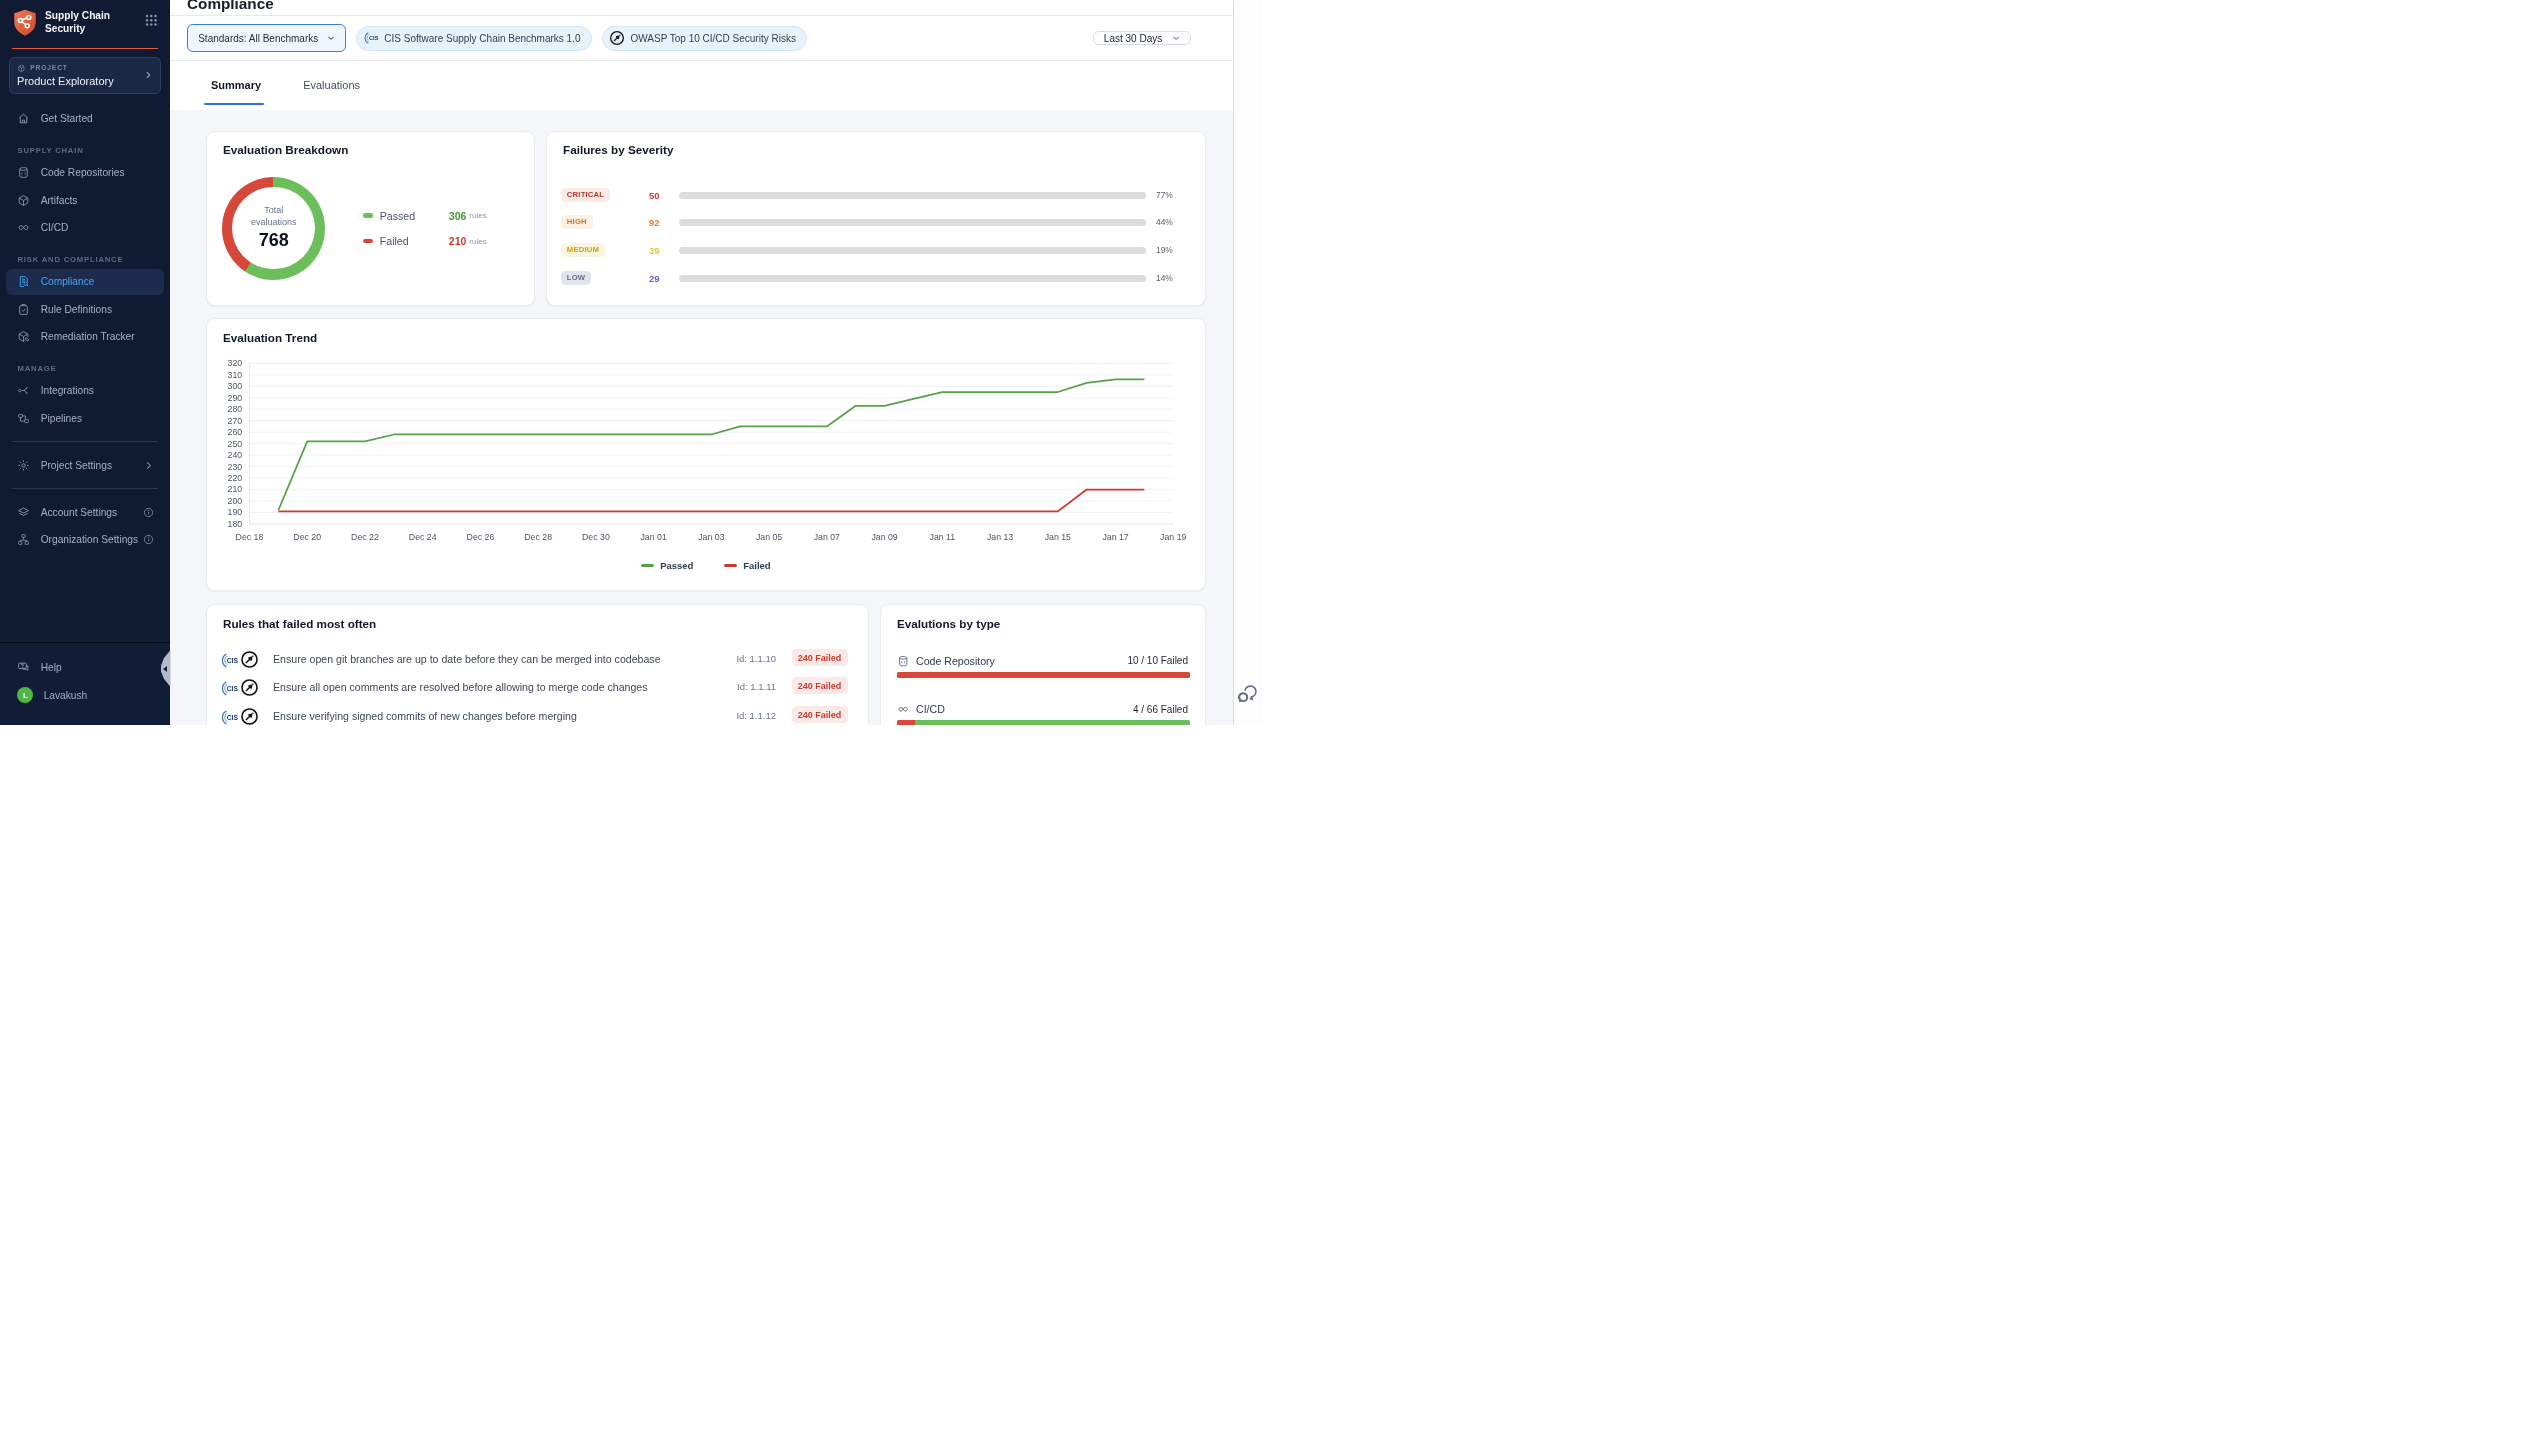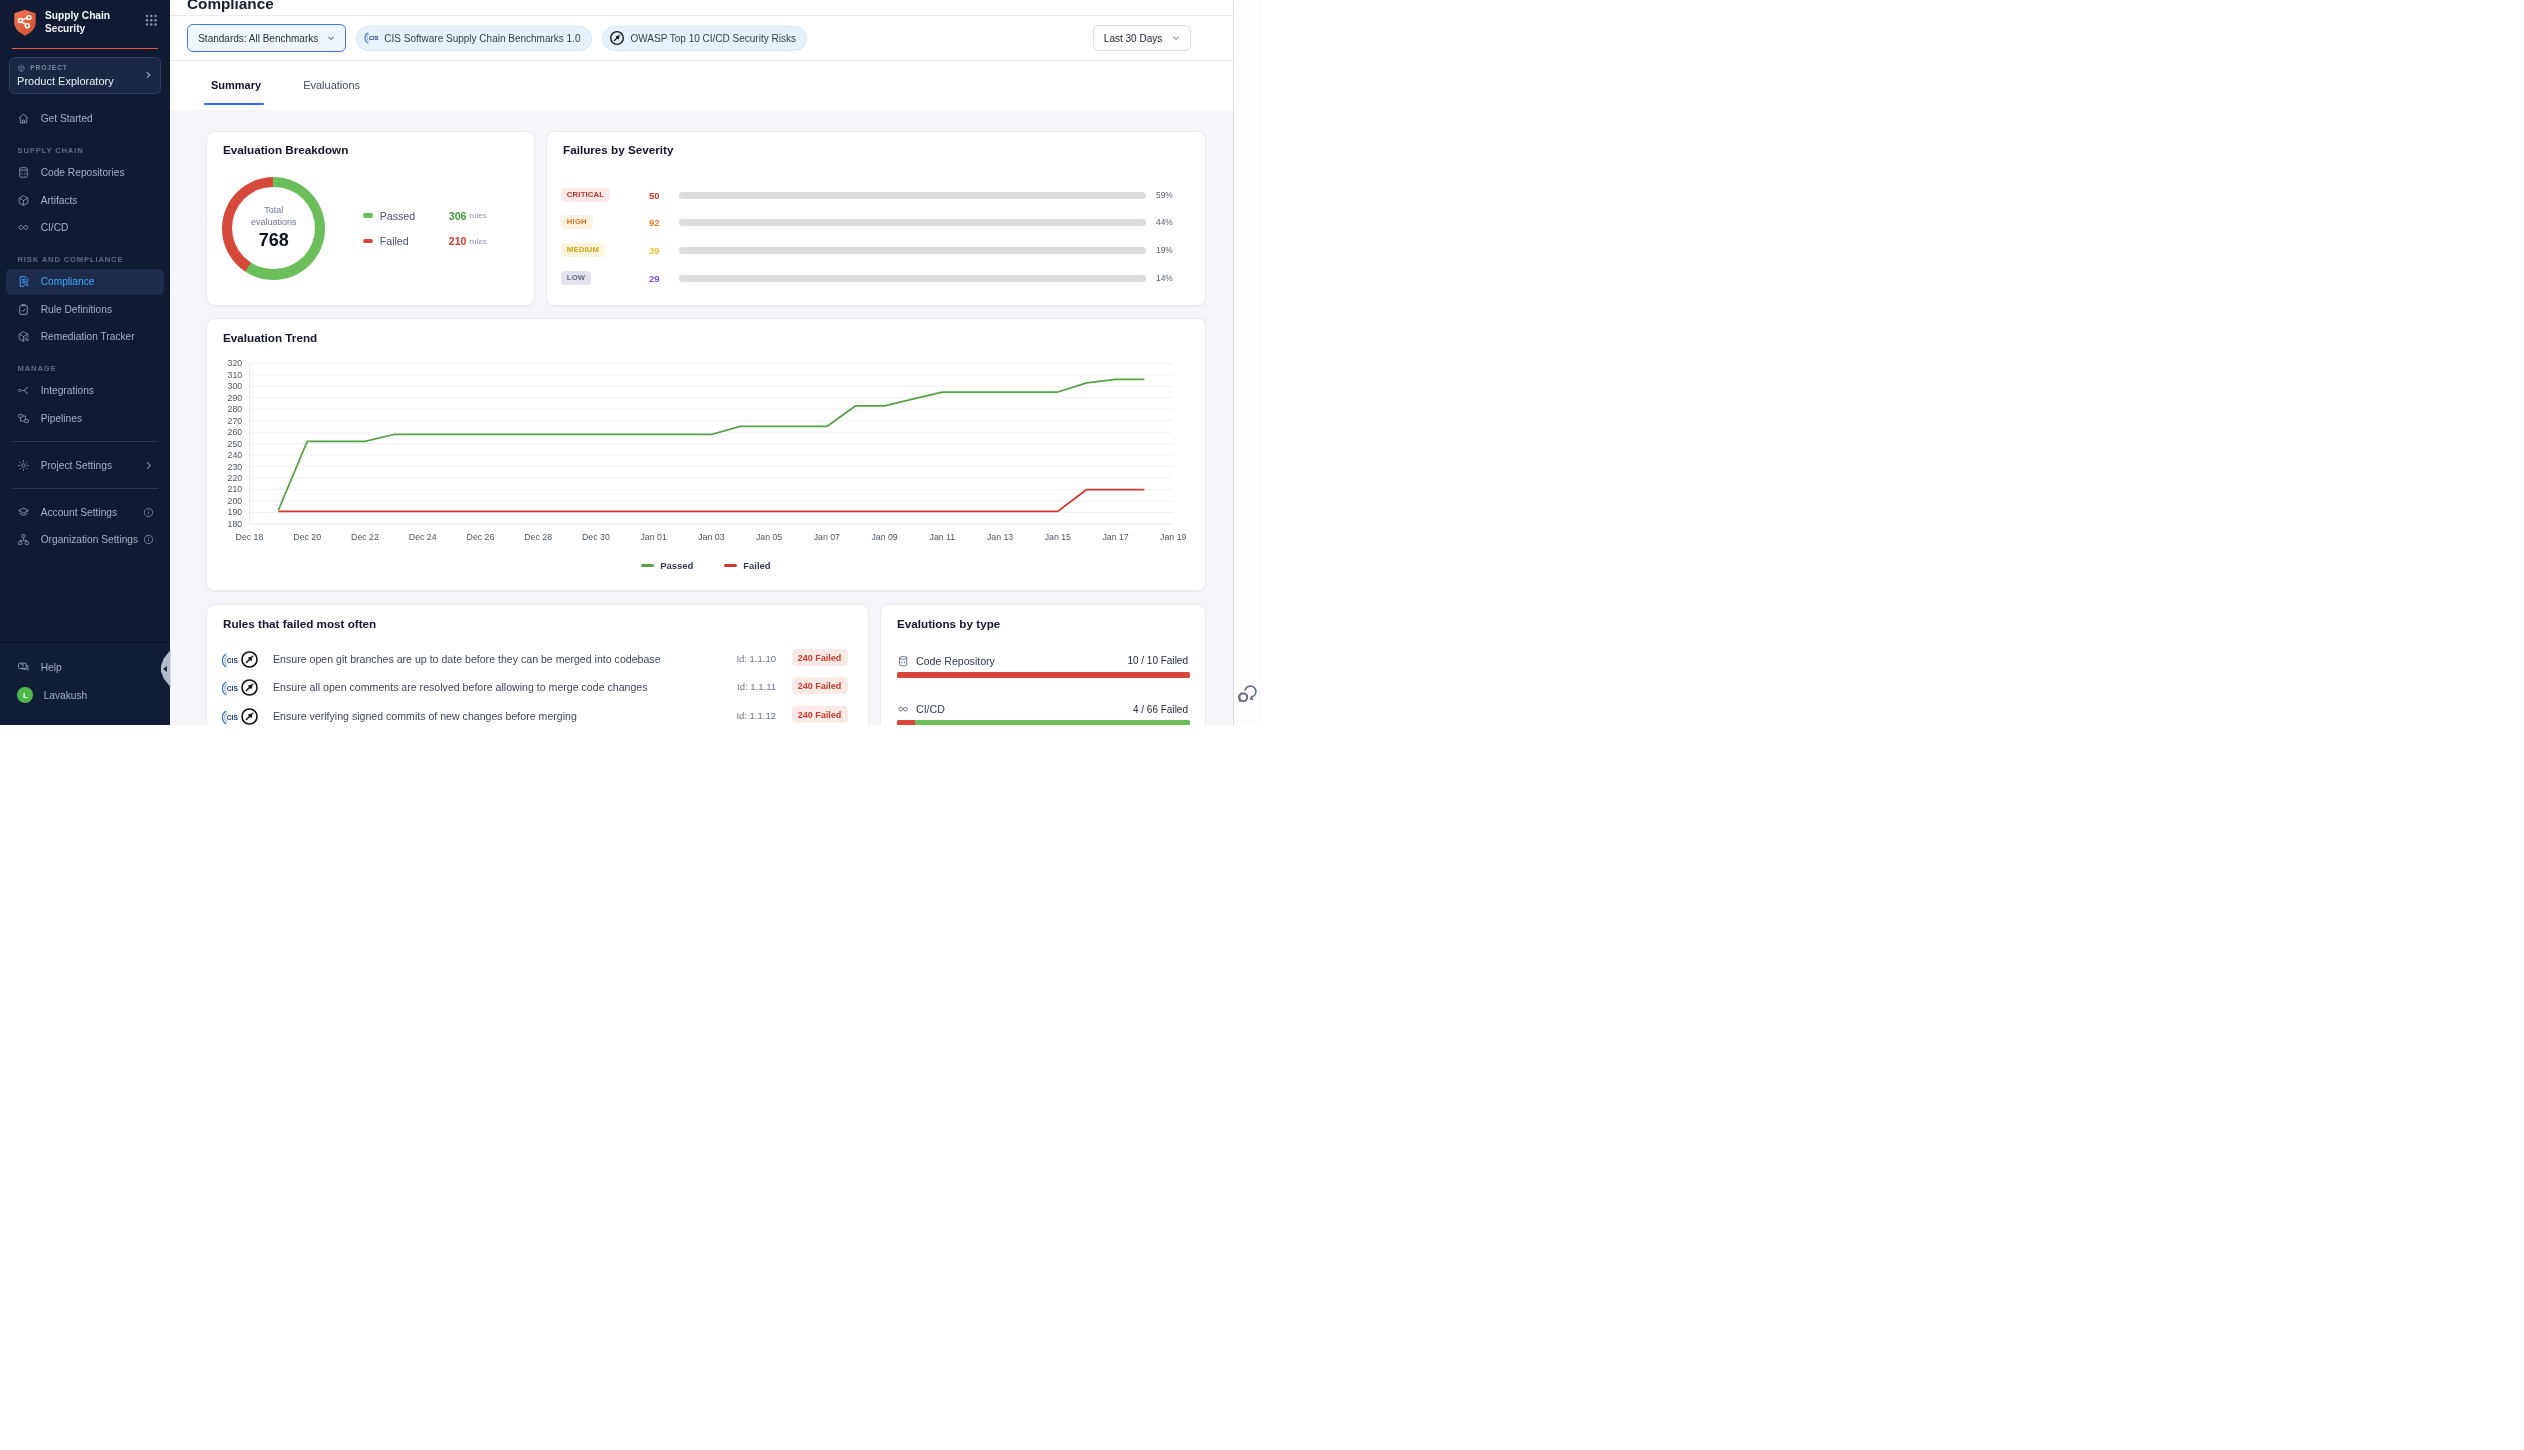--- a/index.html
+++ b/index.html
@@ -47,21 +47,21 @@
   .main { position:absolute; left:170px; top:0; width:1063px; height:725px; background:#fff; }
   .title-strip { height:16px; overflow:hidden; border-bottom:0.7px solid #e8eaf0; padding-left:17px; }
   .page-title { font-size:15.3px; font-weight:bold; color:#171c2e; margin-top:-5.1px; }
   .filter-bar { height:45px; border-bottom:0.7px solid #e8eaf0; display:flex; align-items:center; padding:0 14.6px 0 17px; position:relative; }
   .standards-select { display:flex; align-items:center; gap:7.3px; height:28px; padding:0 8.8px 0 10.2px;
     border:1.1px solid #3b79e6; background:#eff7fd; border-radius:5.8px; font-size:10px; color:#252c3e; cursor:pointer; }
   .standards-select .ic { width:10.2px; height:10.2px; color:#5a6residual578; color:#5a6578; }
   .chip { display:flex; align-items:center; gap:5.8px; height:25px; padding:0 10.2px 0 5.8px; margin-left:10.2px;
     background:#e8f2fb; border:0.7px solid #d4e7f5; border-radius:13px; font-size:10px; color:#333d52; cursor:pointer; }
   .chip .chip-ic { width:16px; height:16px; flex:0 0 auto; }
-  .date-select { position:absolute; right:42px; display:flex; align-items:center; gap:8.8px; height:26px; padding:0 8.8px 0 10.2px;
+  .date-select { position:absolute; right:42px; display:flex; align-items:center; gap:8.8px; height:14px; padding:0 8.8px 0 10.2px;
     background:#fdfdfe; border:0.7px solid #d8dbe5; border-radius:5.8px; font-size:10px; color:#1c2233; cursor:pointer;text-align:center; }
   .date-select .ic { width:10.2px; height:10.2px; color:#7d87a0; }
   .tabs-row { height:47px; position:relative; padding-left:41px; display:flex; gap:42px; align-items:center; }
   .tab { font-size:11px; color:#434c63; cursor:pointer; }
   .tab.active { color:#12172b; font-weight:bold; }
   .tab-underline { position:absolute; left:34px; top:42px; width:60px; height:2.2px; background:#2d6ee0; border-radius:1.5px; }
   .content { position:absolute; left:0; top:110px; width:1063px; height:616px; background:#f5f6f9; overflow:hidden; }
   .card { position:absolute; background:#fff; border:0.7px solid #e9ebf1; border-radius:8.8px;
     box-shadow:0 0.7px 1.5px rgba(20,30,60,.04); }
   .card-title { font-size:11.7px; font-weight:bold; color:#12172b; }
@@ -425,21 +425,21 @@
           </div>
       </section>
 
       <section class="card" id="card-severity">
         <div class="card-title">Failures by Severity</div>
         <div id="sev-rows">
             <div class="sev-row" style="top: 56px;">
               <span class="sev-badge" style="background:#fbebe8;color:#b8352a">CRITICAL</span>
               <span class="sev-count" style="color:#cf3b2c">50</span>
               <span class="sev-track" style="background:#dcdcdc"><span class="sev-fill" style="width:24%;background:linear-gradient(90deg,#efb0a6,#cc372a)"></span></span>
-              <span class="sev-pct">59%</span>
+              <span class="sev-pct">77%</span>
             </div>
             <div class="sev-row" style="top: 83px;">
               <span class="sev-badge" style="background:#fdf1e3;color:#df7320">HIGH</span>
               <span class="sev-count" style="color:#e8812d">92</span>
               <span class="sev-track" style="background:#dcdcdc"><span class="sev-fill" style="width:44%;background:linear-gradient(90deg,#f7cba2,#ec8333)"></span></span>
               <span class="sev-pct">44%</span>
             </div>
             <div class="sev-row" style="top: 111px;">
               <span class="sev-badge" style="background:#fcf5dd;color:#cfa312">MEDIUM</span>
               <span class="sev-count" style="color:#e9c235">39</span>

